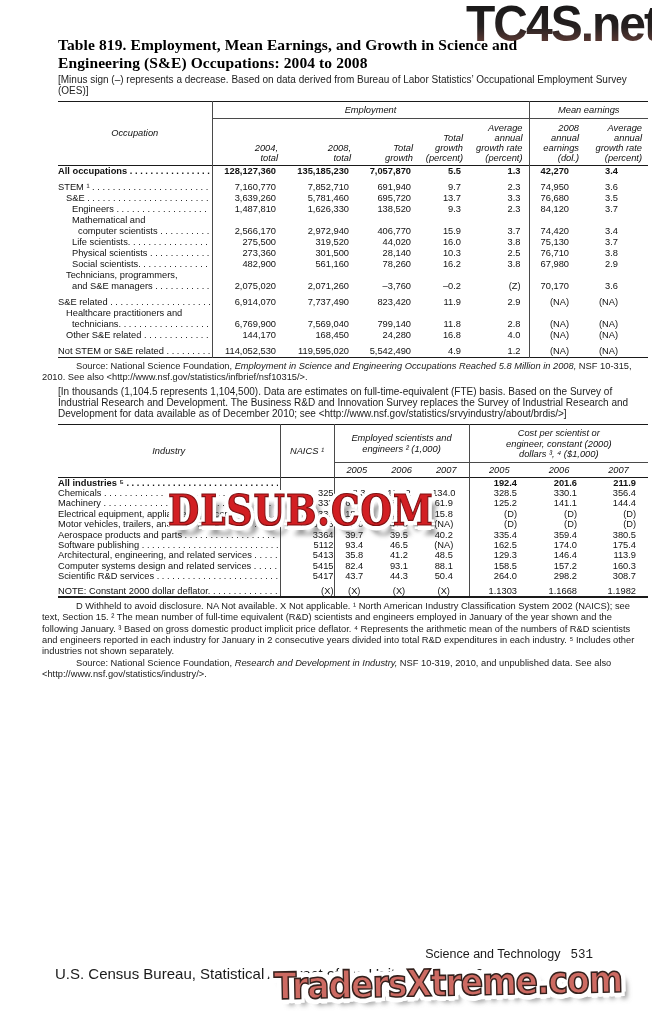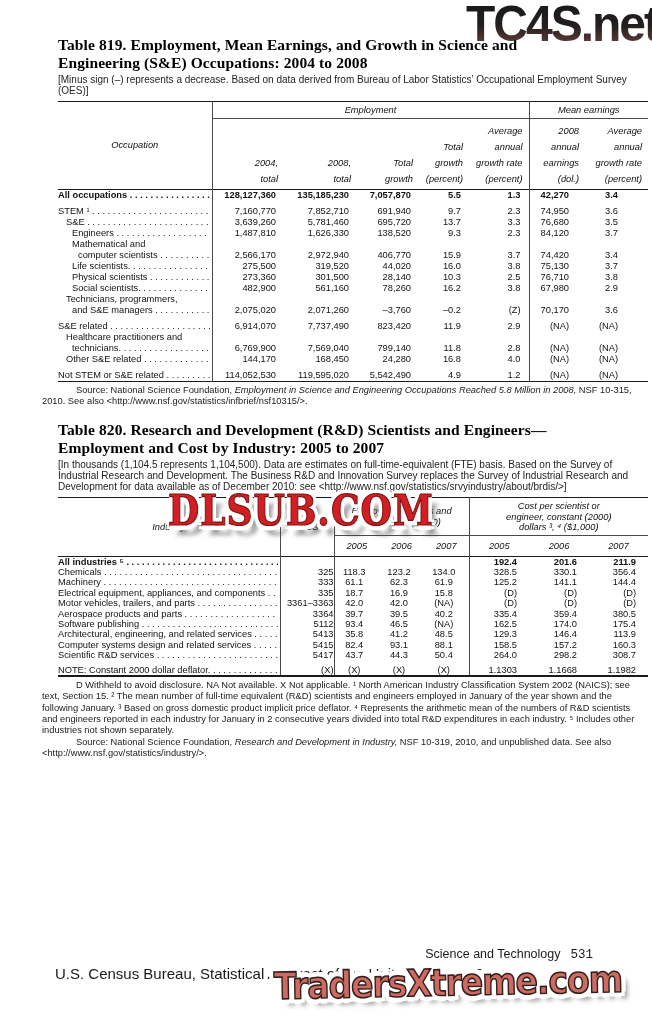--- a/index.html
+++ b/index.html
@@ -17,21 +17,21 @@
 
   table.stat {
     border-collapse:collapse; table-layout:fixed; width:590px; margin-top:5px;
     font-size:9.3px; color:#111;
   }
   table.stat { border-top:1.5px solid #1a1a1a; border-bottom:1.5px solid #1a1a1a; }
   #t820 { border-bottom:2.2px solid #1a1a1a; }
   .stat th { font-weight:normal;font-style:italic; }
   .stat .vr { border-left:1px solid #4a4a4a; }
   .stat th.grp { border-bottom:1px solid #4a4a4a; text-align:center; vertical-align:middle; padding:3px 0 2px 0; white-space:pre-line; line-height:10.5px; }
-  .stat tr.sub th { vertical-align:bottom; text-align:right; padding:4px 6px 2px 0; white-space:pre-line; line-height:16px;margin-top:25px; }
+  .stat tr.sub th { vertical-align:bottom; text-align:right; padding:4px 6px 2px 0; white-space:pre-line; line-height:10px;margin-top:25px; }
   .stat tr.sub th.yr { text-align:center; padding:2px 0 2px 0; }
   .stat th.rspan { vertical-align:middle; text-align:center; }
   .stat tbody tr:first-child td { border-top:1.6px solid #1a1a1a; }
   .stat tbody td { vertical-align:bottom; padding:0; line-height:11px; }
   #t820 tbody td { line-height:10.4px; }
   .stat td.num { text-align:right; }
   .stat td.p8  { padding-right:8px; }
   .stat td.p16 { padding-right:16px; }
   .stat td.p30 { padding-right:30px; }
   .stat td.pe  { padding-right:5px;text-align:center; }
@@ -307,24 +307,20 @@
             <td class="num vr p16">(NA)</td>
             <td class="num  p30">(NA)</td>
           </tr>
         </tbody>
       </table>
 
     <div class="fnotes">
       <p><span>Source: National Science Foundation, </span><span class="ital">Employment in Science and Engineering Occupations Reached 5.8 Million in 2008,</span><span> NSF 10-315, 2010. See also &lt;http://www.nsf.gov/statistics/infbrief/nsf10315/&gt;.</span></p>
     </div>
 
-    <h1 class="tbl-title gap820">
-      <div>Table 820. Research and Development (R&amp;D) Scientists and Engineers—</div>
-      <div>Employment and Cost by Industry: 2005 to 2007</div>
-    </h1>
     <p class="tbl-note">[In thousands (1,104.5 represents 1,104,500). Data are estimates on full-time-equivalent (FTE) basis. Based on the Survey of Industrial Research and Development. The Business R&amp;D and Innovation Survey replaces the Survey of Industrial Research and Development for data available as of December 2010; see &lt;http://www.nsf.gov/statistics/srvyindustry/about/brdis/&gt;]</p>
 
     <table class="stat" id="t820">
         <colgroup>
           <col style="width:222px">
           <col style="width:54px">
           <col style="width:45px">
           <col style="width:45px">
           <col style="width:45px">
           <col style="width:60px">

